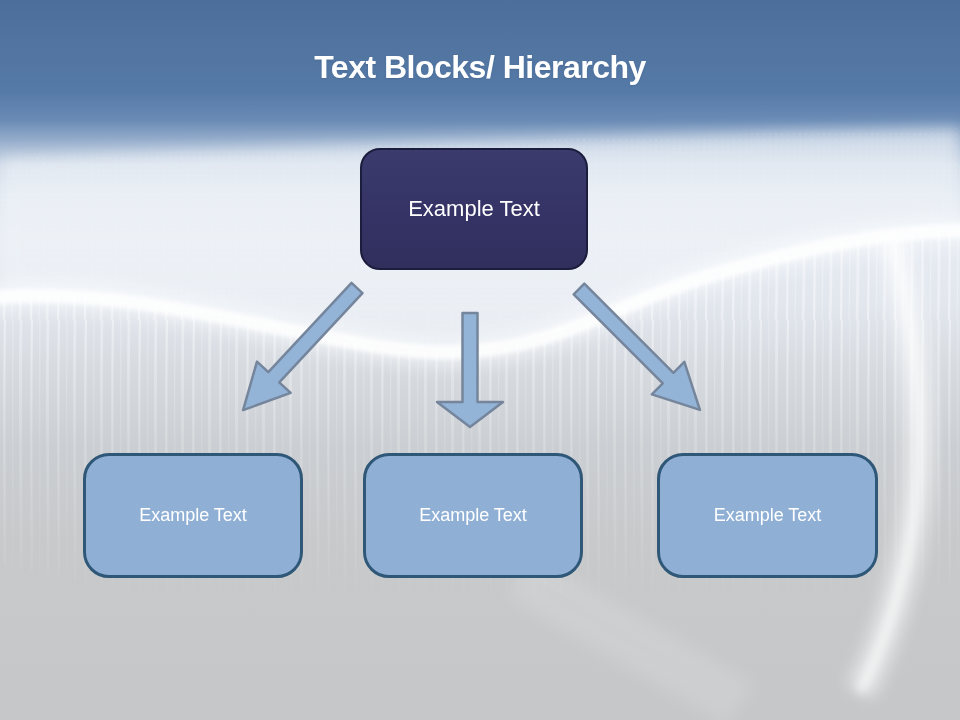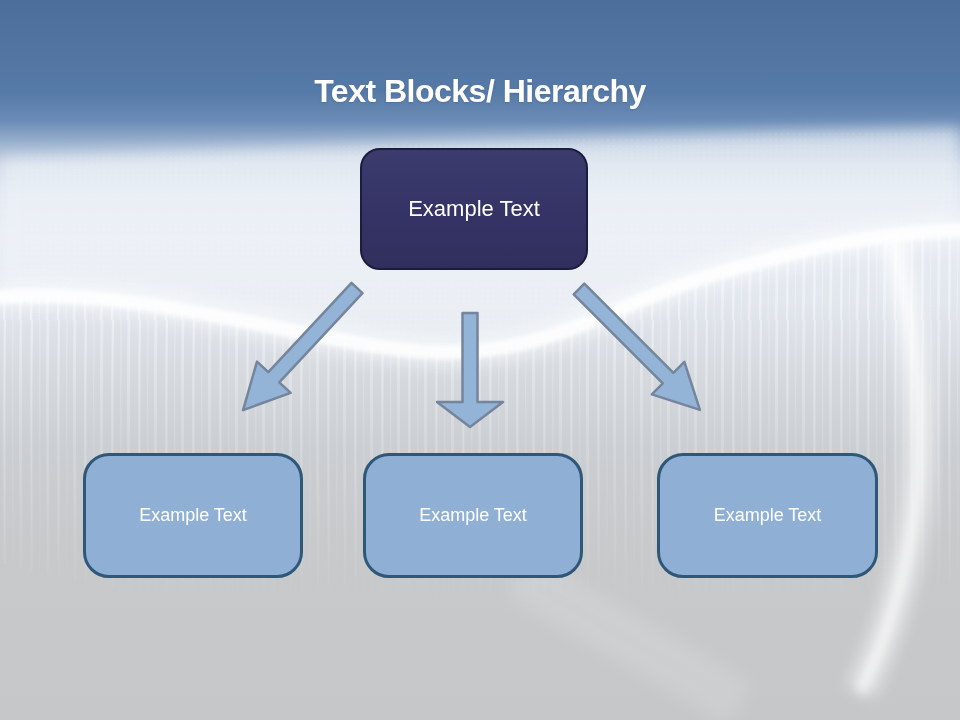--- a/index.html
+++ b/index.html
@@ -9,21 +9,20 @@
     background:#c5c7c9;
   }
   .slide svg.bg{position:absolute;left:0;top:0;width:960px;height:720px;}
   .slide svg.connectors{position:absolute;left:0;top:0;width:960px;height:720px;pointer-events:none;}
 
   .title{
     position:absolute;left:0;right:0;top:48px;
     display:flex;justify-content:center;align-items:baseline;gap:3px;
     color:#ffffff;font-size:32px;line-height:1.2;white-space:nowrap;
     text-shadow:0 1px 2px rgba(40,70,110,0.25);
-    margin-top:24px;
   }
   .title .t-bold{font-weight:700;letter-spacing:-0.5px;}
   .title .t-reg{font-weight:400;letter-spacing:-0.2px;}
 
   .node{
     position:absolute;display:flex;align-items:center;justify-content:center;
     color:#ffffff;text-align:center;box-sizing:border-box;
   }
   .node-root{
     left:360px;top:148px;width:228px;height:122px;

